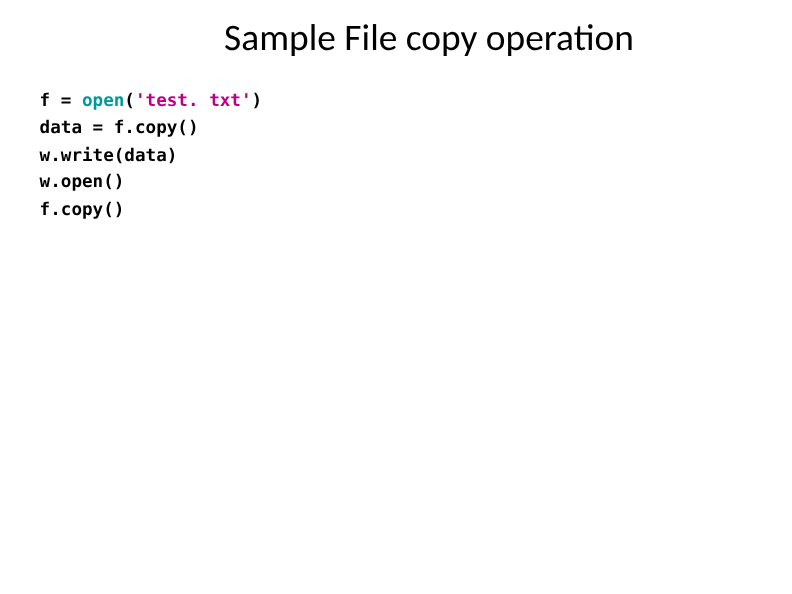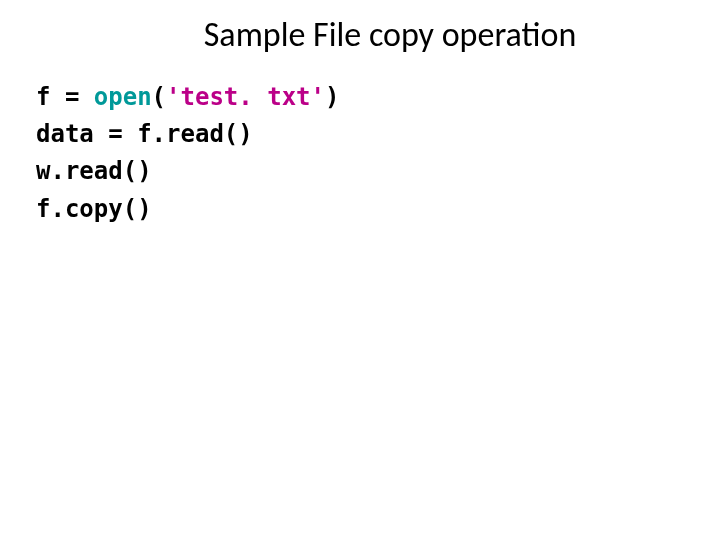--- a/index.html
+++ b/index.html
@@ -19,21 +19,21 @@
       font-size: 34px;
       font-weight: 400;
       color: #000000;
       text-align: center;
       margin-left: 60px;
       margin-bottom: 24px;
       letter-spacing: 0px;
     }
     .code-block {
       font-family: "DejaVu Sans Mono", "Consolas", monospace;
-      font-size: 24px;
+      font-size: 16px;
       font-weight: bold;
       line-height: 1.55;
       margin-left: 6px;
     }
     .code-line { white-space: pre; }
     .tok-def  { color: #000000; }
     .tok-func { color: #009999; }
     .tok-paren{ color: #000000; }
     .tok-str  { color: #bb0088; }
     .tok-comma{ color: #000000; }
@@ -42,21 +42,22 @@
 <body>
 
 <div class="slide">
   <h1 class="title">Sample File copy operation</h1>
 
   <div class="code-block">
 
     <div class="code-line"><span class="tok-def">f = </span><span class="tok-func">open</span><span class="tok-paren">(</span><span class="tok-str">'test. txt'</span><span class="tok-paren">)</span></div>
 
 
-    <div class="code-line"><span class="tok-def">data = f.read()</span></div>
+    <div class="code-line"><span class="tok-def">data = f.copy()</span></div>
 
+    <div class="code-line"><span class="tok-def">w.write(data)</span></div>
 
-    <div class="code-line"><span class="tok-def">w.read()</span></div>
+    <div class="code-line"><span class="tok-def">w.open()</span></div>
 
     <div class="code-line"><span class="tok-def">f.copy()</span></div>
 
   </div>
 </div>
 
 </body></html>

